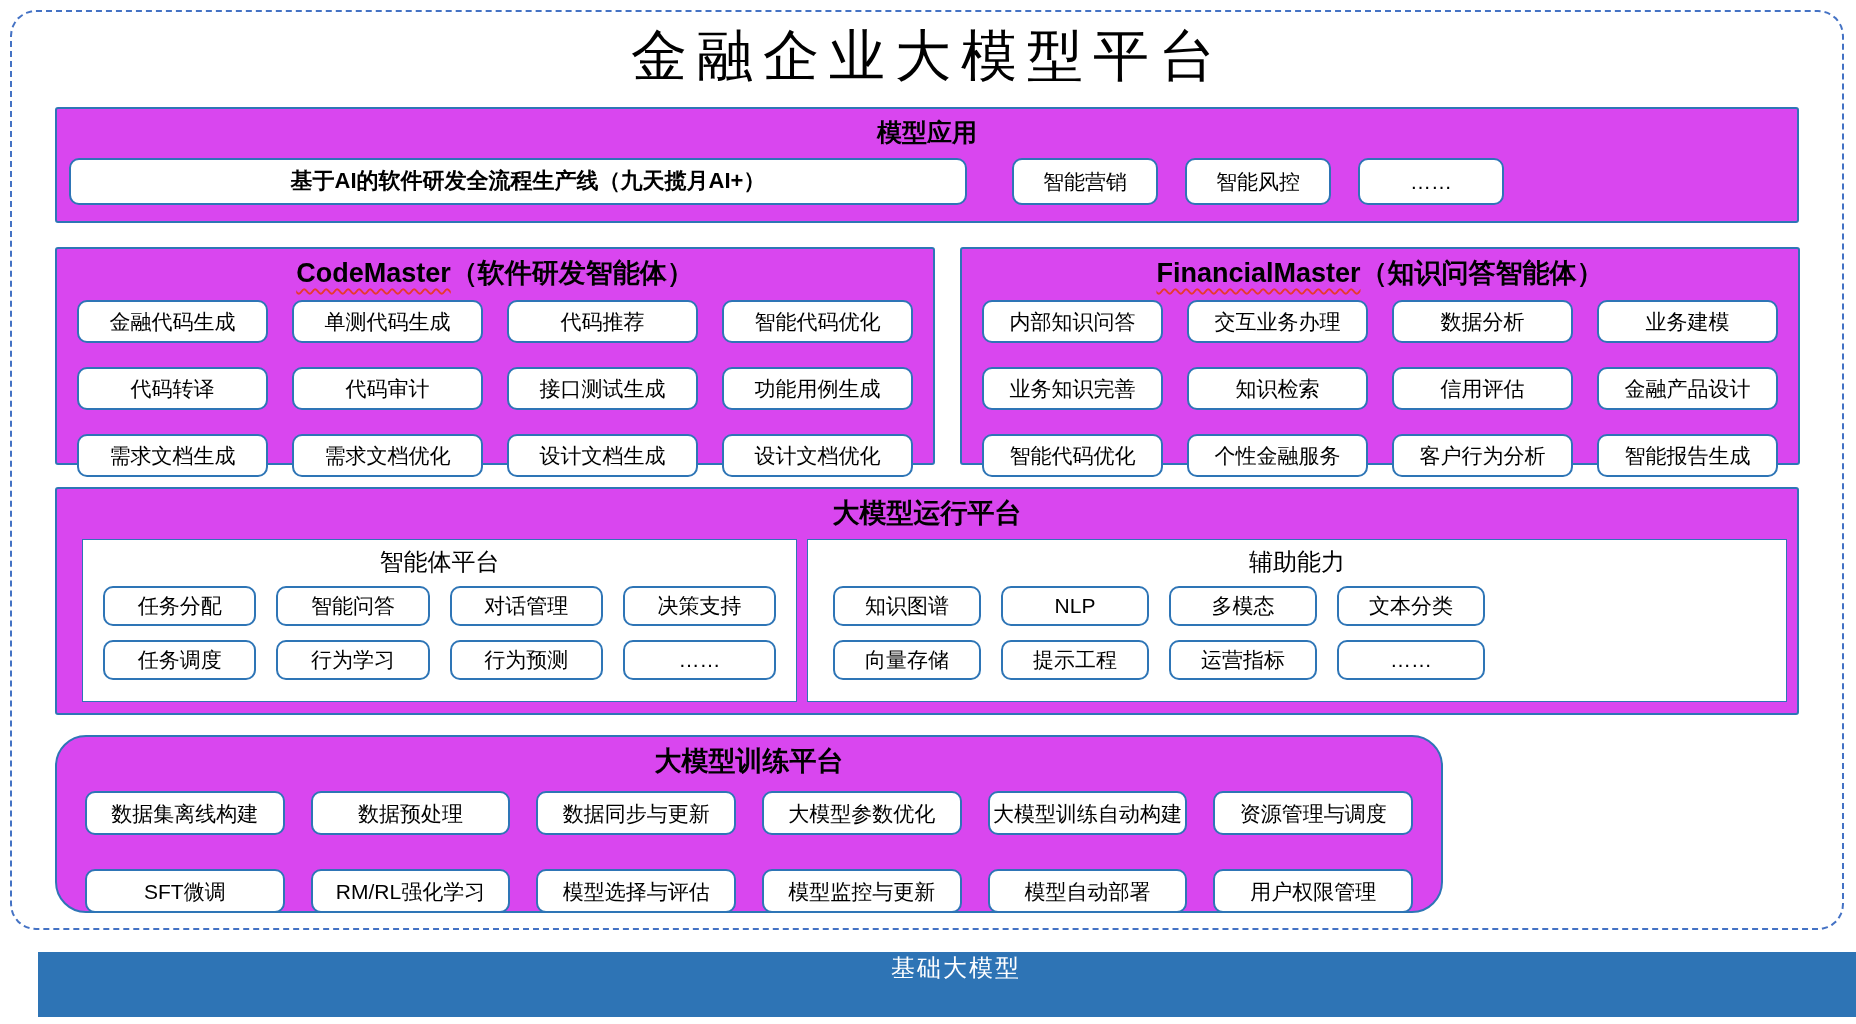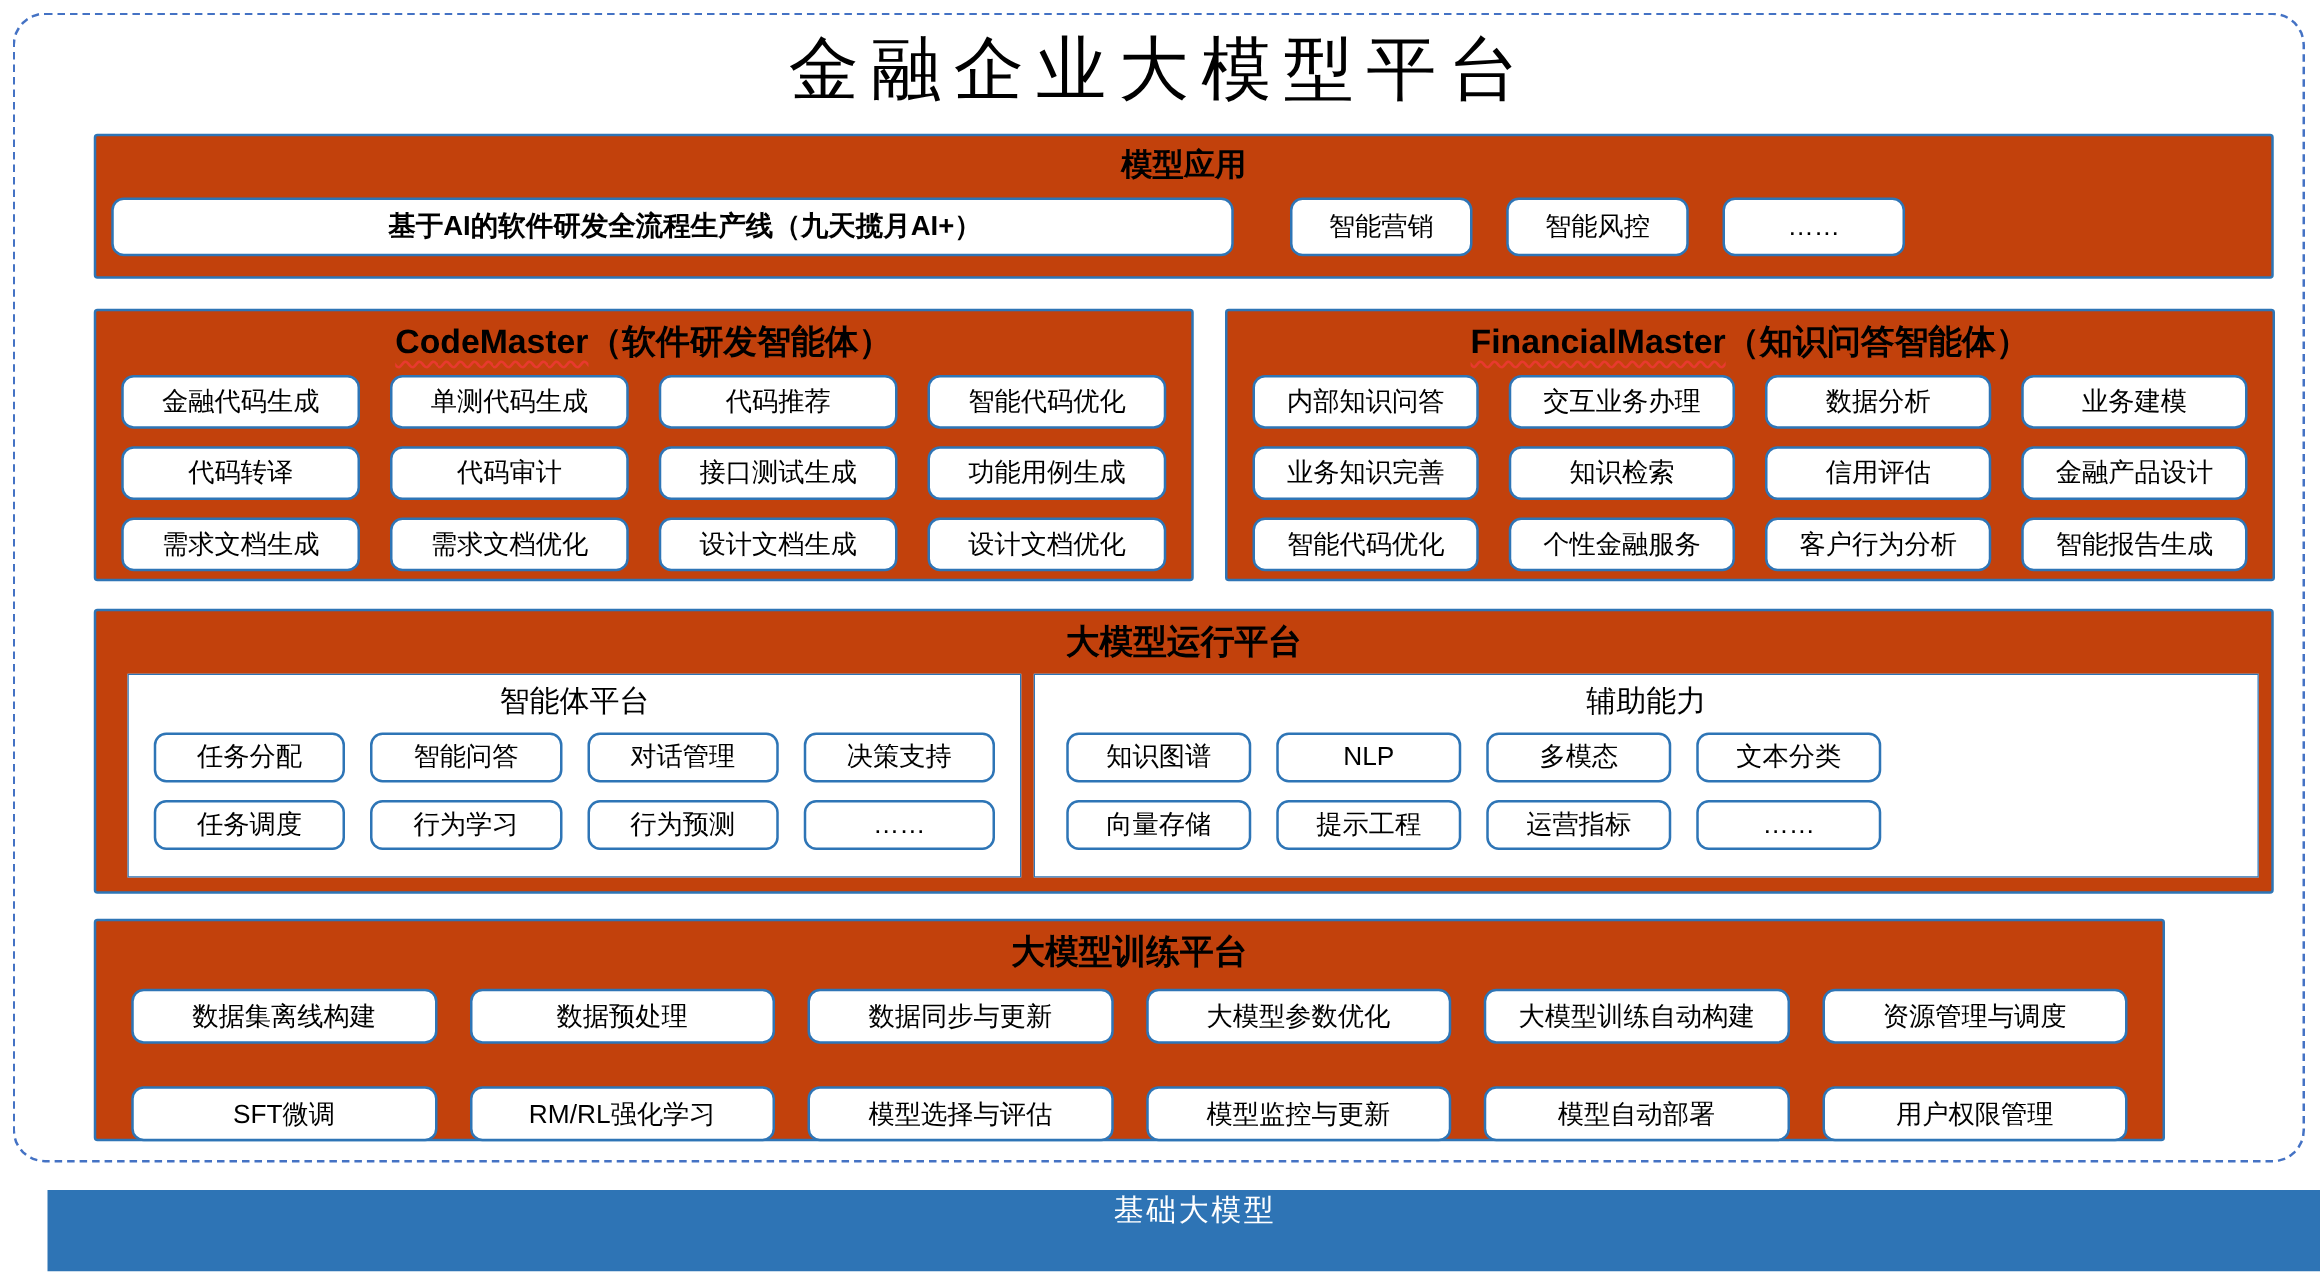--- a/index.html
+++ b/index.html
@@ -20,21 +20,21 @@
   .outer-dashed{
     position:absolute;left:10px;top:10px;width:1834px;height:920px;
     border:2px dashed var(--dash);border-radius:26px;
   }
   .main-title{
     position:absolute;left:0;top:22px;width:100%;text-align:center;
     font-family:"DejaVu Serif", serif;font-weight:normal;font-size:56px;
     letter-spacing:10px;line-height:1.2;
   }
   .sec{
-    position:absolute;border:2px solid var(--line);background:#c2410c;border-radius:3px;margin-left:20px;
+    position:absolute;border:2px solid var(--line);background:#d946ef;border-radius:3px;
   }
   .sec-title{
     text-align:center;font-weight:bold;font-size:25px;padding-top:8px;line-height:1.2;
   }
   .sec-title.big{font-size:27px;text-align:center;}
   .squiggle{
     text-decoration:underline wavy var(--squiggle);
     text-decoration-thickness:2px;text-underline-offset:6px;text-decoration-skip-ink:none;
   }
   .chip{
@@ -44,21 +44,21 @@
   }
   
   #sec-model-app{left:55px;top:107px;width:1744px;height:116px;}
   .app-row{display:flex;align-items:center;padding:11px 12px 0 12px;}
   .app-main{width:898px;height:47px;font-weight:bold;font-size:22px;margin-right:45px;padding-left:20px;}
   .app-chip{width:146px;height:47px;margin-right:27px;}
   
   #sec-codemaster{left:55px;top:247px;width:880px;height:218px;}
   #sec-financialmaster{left:960px;top:247px;width:840px;height:218px;}
   .grid4{
-    display:grid;grid-template-columns:repeat(4,1fr);gap:14px 24px;
+    display:grid;grid-template-columns:repeat(4,1fr);gap:24px 24px;
     padding:11px 20px 0 20px;
   }
   .grid4 .chip{height:43px;}
   
   #sec-runtime{left:55px;top:487px;width:1744px;height:228px;}
   .subbox{
     position:absolute;border:1.5px solid var(--line);background:#fff;
   }
   .sub-title{text-align:center;font-size:24px;font-weight:400;padding-top:8px;line-height:1.2;}
   #sub-agent{left:25px;top:50px;width:715px;height:163px;}
@@ -67,21 +67,21 @@
     display:grid;grid-template-columns:repeat(4,1fr);gap:14px 20px;
     padding:9px 20px 0 20px;
   }
   .grid4-sub .chip{height:40px;}
   .grid4-fixed{
     display:grid;grid-template-columns:repeat(4,148px);justify-content:start;
     gap:14px 20px;padding:9px 0 0 25px;
   }
   .grid4-fixed .chip{height:40px;}
   
-  #sec-training{left:55px;top:735px;width:1657px;height:178px;}
+  #sec-training{left:55px;top:735px;width:1388px;height:178px;border-radius:31px;}
   .grid6{
     display:grid;grid-template-columns:repeat(6,1fr);gap:34px 26px;
     padding:14px 28px 0 28px;
   }
   .grid6 .chip{height:44px;}
   
   .foundation-bar{
     position:absolute;left:10px;top:952px;width:1836px;height:65px;
     background:var(--bar-bg);color:var(--bar-text);
     display:flex;align-items:flex-start;justify-content:center;

